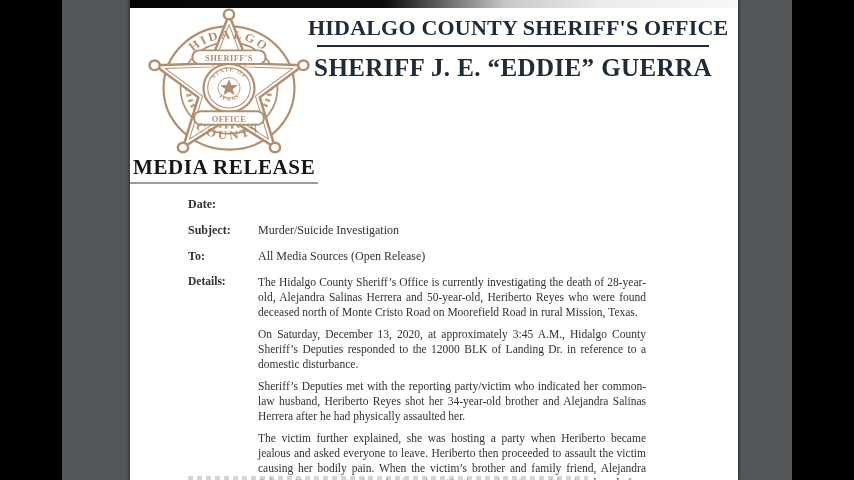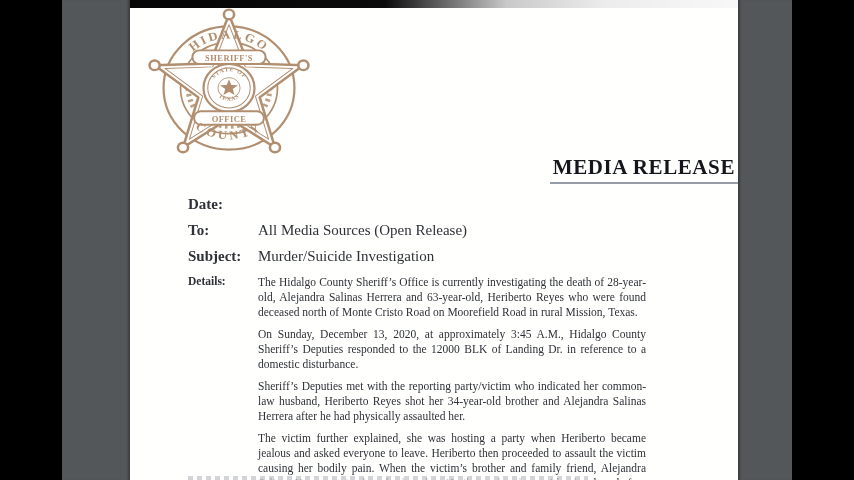--- a/index.html
+++ b/index.html
@@ -21,28 +21,28 @@
     background:linear-gradient(to right,#060606 0%,#0b0b0b 42%,#6a6a6a 52%,#c9c9c9 62%,#ececec 78%,#f8f8f8 100%);
   }
 
   .badge{position:absolute;left:14px;top:8px;}
 
   .header-text{position:absolute;left:178px;top:15px;width:410px;text-align:center;color:#202b3a;}
   .header-title{font-size:22px;font-weight:700;letter-spacing:0.2px;white-space:nowrap;}
   .header-rule{width:392px;height:2px;background:#202b3a;margin:4px auto 0 auto;}
   .header-subtitle{font-size:25px;font-weight:700;letter-spacing:0.4px;margin-top:7px;white-space:nowrap;}
 
-  .release-heading{margin-top:155px;text-align:right;}
+  .release-heading{margin-top:155px;text-align:left;}
   .release-heading span{
     display:inline-block;font-size:21px;font-weight:700;color:#14161c;
     letter-spacing:0.6px;border-bottom:2px solid #979da6;padding:0 3px 2px 3px;
   }
 
   .fields{margin:13px 92px 0 58px;color:#2f3138;}
-  .field-row{display:flex;margin-bottom:12px;font-size:15px;line-height:14px;}
+  .field-row{display:flex;margin-bottom:12px;font-size:12px;line-height:14px;}
   .field-label{width:70px;font-weight:700;flex:0 0 70px;}
   .field-value{flex:1;}
 
   .details-row{display:flex;font-size:11.5px;}
   .details-paragraphs{flex:1;}
   .details-paragraphs p{
     margin:0 0 7px 0;text-align:justify;line-height:15px;color:#2f3138;
   }
 
   .cutoff-line{
@@ -101,42 +101,47 @@
       <text x="100" y="142" font-size="10" text-anchor="middle" letter-spacing="0.5">OFFICE</text>
       <text font-size="7" letter-spacing="1">
         <textPath href="#arcStateOf" startOffset="50%" text-anchor="middle">STATE OF</textPath>
       </text>
       <text font-size="7" letter-spacing="1">
         <textPath href="#arcTexas" startOffset="50%" text-anchor="middle">TEXAS</textPath>
       </text>
     </svg>
   </div>
 
+  <div class="header-text">
+    <div class="header-title">HIDALGO COUNTY SHERIFF'S OFFICE</div>
+    <div class="header-rule"></div>
+    <div class="header-subtitle">SHERIFF J. E. “EDDIE” GUERRA</div>
+  </div>
 
   <div class="release-heading">
     <span>MEDIA RELEASE</span>
   </div>
 
   <div class="fields">
     <div class="field-row">
       <div class="field-label">Date:</div>
     </div>
     <div class="field-row">
+      <div class="field-label">Subject:</div>
+      <div class="field-value">Murder/Suicide Investigation</div>
+    </div>
+    <div class="field-row">
       <div class="field-label">To:</div>
       <div class="field-value">All Media Sources (Open Release)</div>
-    </div>
-    <div class="field-row">
-      <div class="field-label">Subject:</div>
-      <div class="field-value">Murder/Suicide Investigation</div>
     </div>
     <div class="details-row">
       <div class="field-label" style="flex:0 0 70px;">Details:</div>
       <div class="details-paragraphs">
-        <p>The Hidalgo County Sheriff’s Office is currently investigating the death of 28-year-old, Alejandra Salinas Herrera and 63-year-old, Heriberto Reyes who were found deceased north of Monte Cristo Road on Moorefield Road in rural Mission, Texas.</p>
-        <p>On Sunday, December 13, 2020, at approximately 3:45 A.M., Hidalgo County Sheriff’s Deputies responded to the 12000 BLK of Landing Dr. in reference to a domestic disturbance.</p>
+        <p>The Hidalgo County Sheriff’s Office is currently investigating the death of 28-year-old, Alejandra Salinas Herrera and 50-year-old, Heriberto Reyes who were found deceased north of Monte Cristo Road on Moorefield Road in rural Mission, Texas.</p>
+        <p>On Saturday, December 13, 2020, at approximately 3:45 A.M., Hidalgo County Sheriff’s Deputies responded to the 12000 BLK of Landing Dr. in reference to a domestic disturbance.</p>
         <p>Sheriff’s Deputies met with the reporting party/victim who indicated her common-law husband, Heriberto Reyes shot her 34-year-old brother and Alejandra Salinas Herrera after he had physically assaulted her.</p>
         <p>The victim further explained, she was hosting a party when Heriberto became jealous and asked everyone to leave. Heriberto then proceeded to assault the victim causing her bodily pain. When the victim’s brother and family friend, Alejandra Salinas Herrera arrived to check on her, Heriberto shot them with a handgun before shooting himself.</p>
       </div>
     </div>
   </div>
 
   <div class="cutoff-line"></div>
 
 </div>
 

